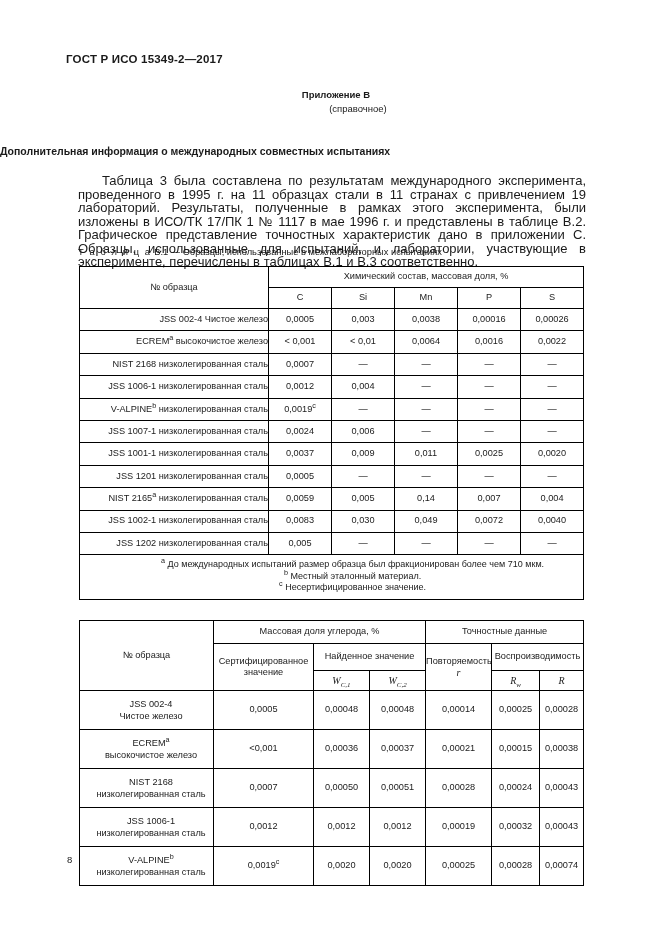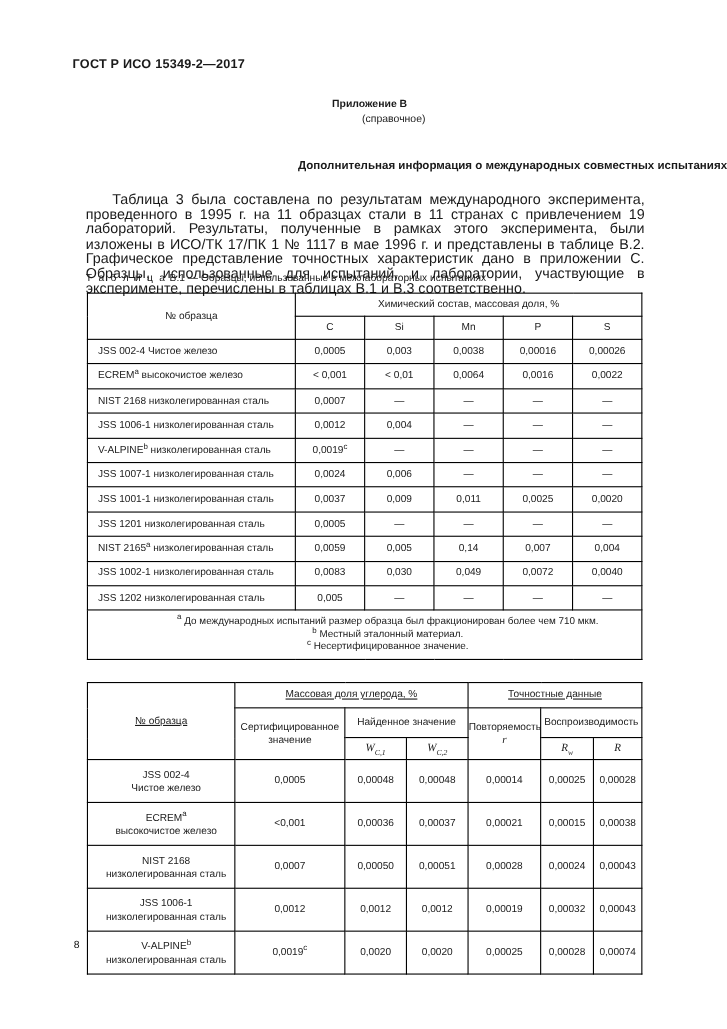--- a/index.html
+++ b/index.html
@@ -44,21 +44,21 @@
   }
   .appendix-sub {
     font-weight: normal;
     padding-left: 44px;
   }
   .section-title {
     position: absolute;
     left: 0;
     right: 0;
     top: 145px;
-    text-align: right;
+    text-align: left;
     font-size: 10.5px;
     font-weight: bold;
   }
   .intro {
     position: absolute;
     left: 78px;
     top: 174px;
     width: 508px;
     font-size: 13px;
     line-height: 13.5px;
@@ -90,21 +90,21 @@
     text-align: center;
     vertical-align: middle;
     line-height: 11.5px;
   }
   #table-b1 {
     left: 79px;
     top: 266px;
     width: 504px;
   }
   #table-b1 td.name {
-    text-align: left;
+    text-align: right;
     padding-left: 9px;
   }
   #table-b1 .hrow td { height: 20px; }
   #table-b1 .drow td { height: 21.4px; }
   #table-b1 td.sample-head { height: 41px; }
 
   .footnotes {
     text-align: left;
     padding: 4px 0 5px 42px !important;
     line-height: 12.6px;
@@ -126,21 +126,21 @@
   #table-b2 {
     left: 79px;
     top: 620px;
     width: 504px;
   }
   #table-b2 td.name {
     text-align: center;
     padding-left: 9px;
     line-height: 12.4px;
   }
-  #table-b2 .h1 td { height: 22px; text-decoration: underline; }
+  #table-b2 .h1 td { height: 22px; }
   #table-b2 .h2 td { height: 26px; }
   #table-b2 .h3 td { height: 19px; }
   #table-b2 .drow td { height: 38px; }
   .ital {
     font-style: italic;
     font-family: "Liberation Serif", serif;
     font-size: 10px;
   }
   .page-number {
     position: absolute;

